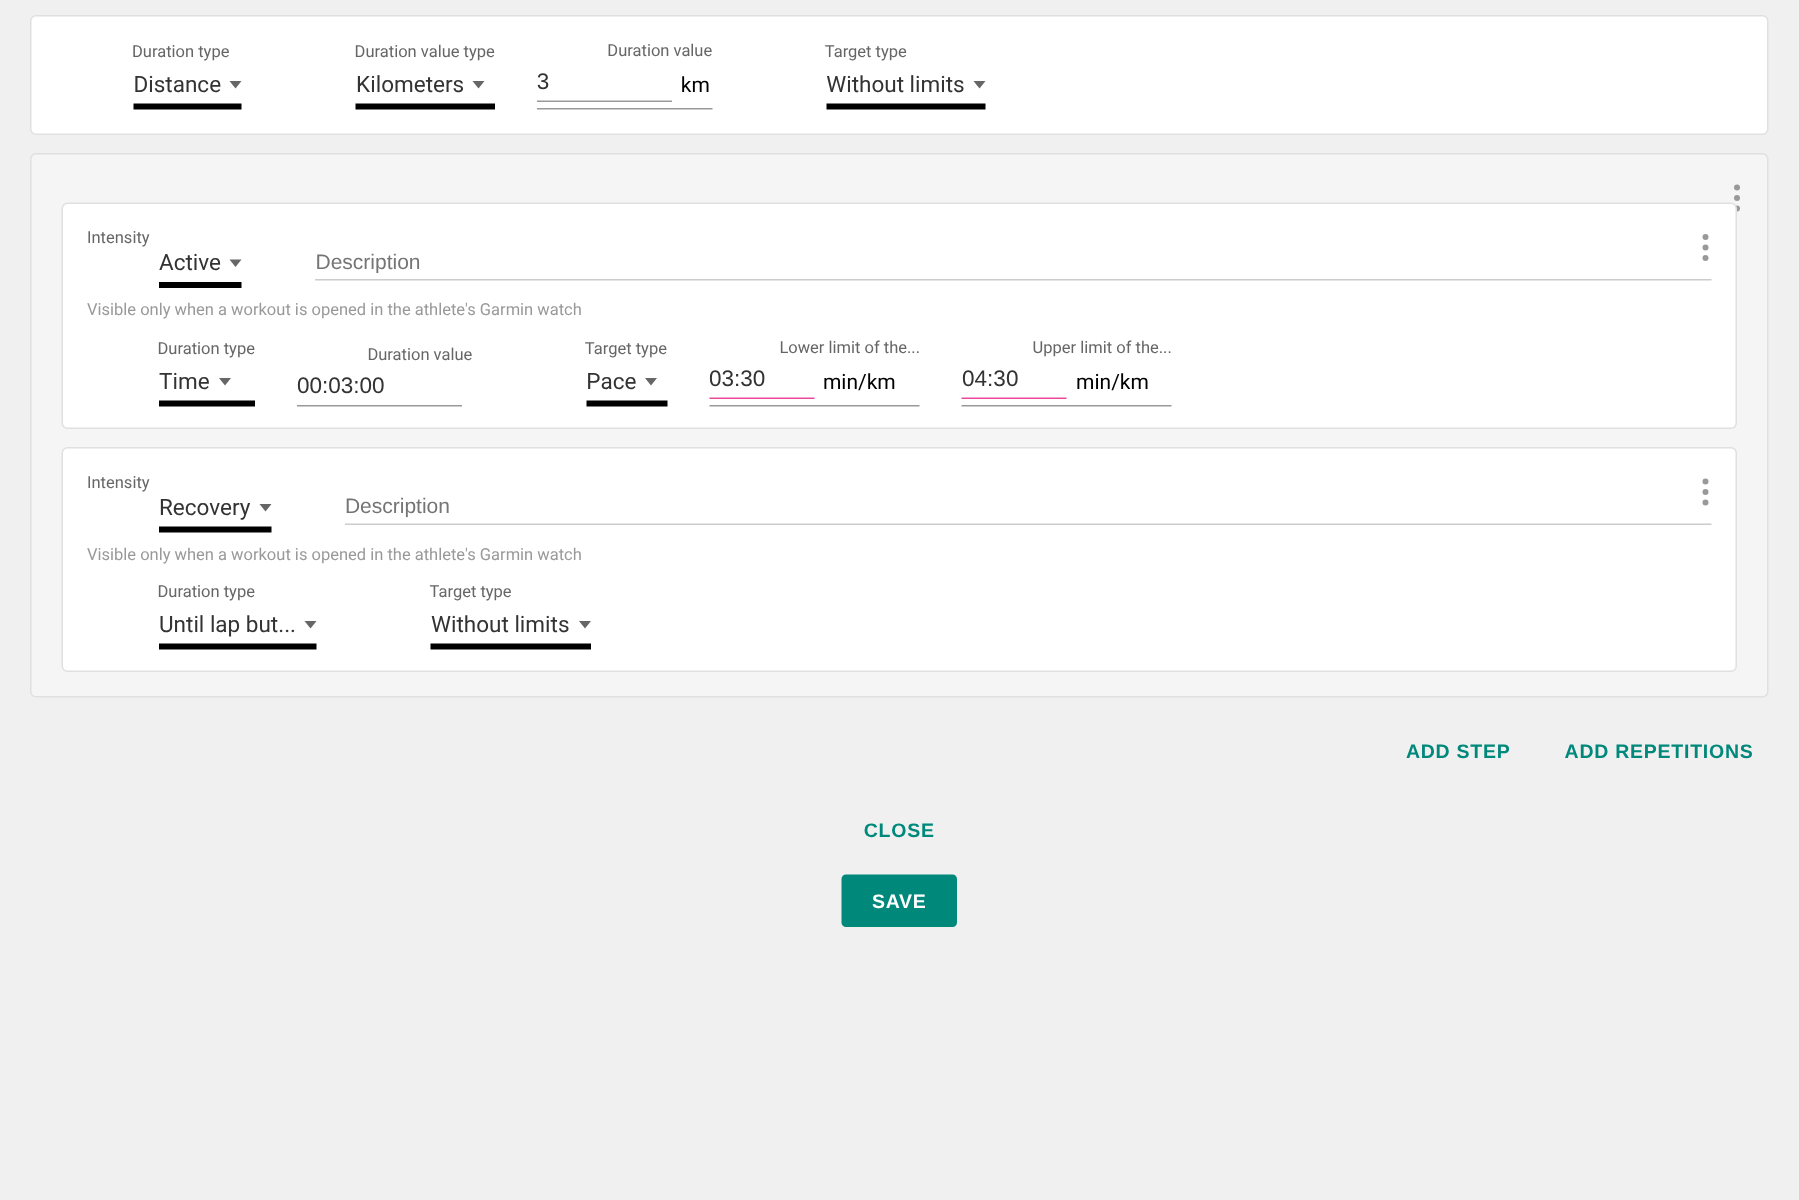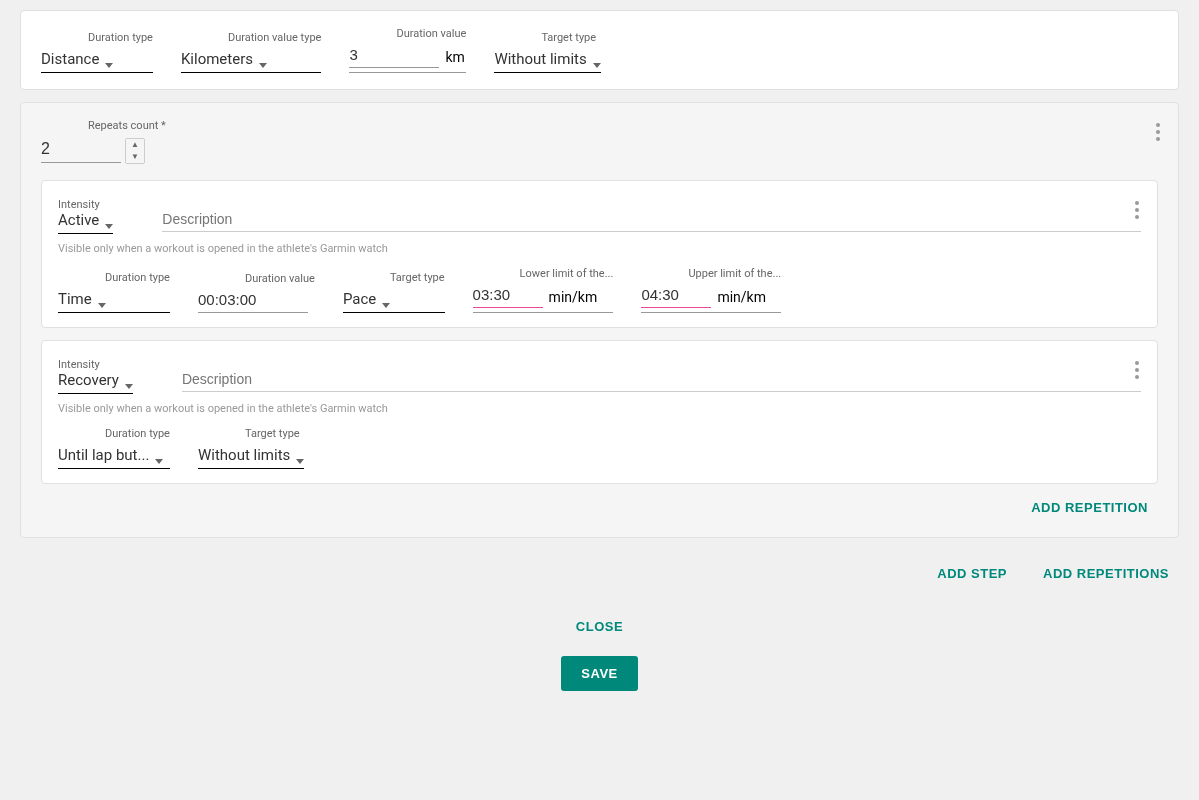--- a/index.html
+++ b/index.html
@@ -63,26 +63,27 @@
       border-bottom: 1px solid #999;
       padding-bottom: 4px;
       display: flex;
       align-items: center;
       gap: 6px;
       min-width: 80px;
     }
 
     .select-wrapper {
       display: flex;
-      align-items: flex-end;
+      align-items: center;
       gap: 4px;
-      border-bottom: 1px solid #000000;
+      border-bottom: 4px solid #000000;
       padding-bottom: 4px;
       cursor: pointer;
       user-select: none;
+      margin-left: 48px;
     }
 
     .select-text {
       font-size: 15px;
       color: #333;
     }
 
     .chevron-down {
       width: 0;
       height: 0;
@@ -322,30 +323,20 @@
       </div>
     </div>
   </div>
 
   <div class="repeats-card">
     <div class="three-dots repeats-three-dots">
       <span></span>
       <span></span>
       <span></span>
     </div>
-    <div class="field-group">
-      <span class="field-label">Repeats count *</span>
-      <div class="repeats-count-wrapper">
-        <input class="repeats-input" type="text" value="2" style="">
-        <div class="stepper">
-          <button class="stepper-btn">▲</button>
-          <button class="stepper-btn">▼</button>
-        </div>
-      </div>
-    </div>
 
     <div style="margin-top: 16px;">
       <div class="intensity-card">
         <div class="three-dots">
           <span></span>
           <span></span>
           <span></span>
         </div>
         <span class="section-label">Intensity</span>
         <div class="intensity-header">
@@ -428,23 +419,20 @@
             <span class="field-label">Target type</span>
             <div class="select-wrapper">
               <span class="select-text">Without limits</span>
               <span class="chevron-down"></span>
             </div>
           </div>
         </div>
       </div>
     </div>
 
-    <div class="action-bar-inner">
-      <button class="btn-text">ADD REPETITION</button>
-    </div>
 
   </div>
 
   <div style="display: flex; justify-content: flex-end; gap: 16px; padding: 10px 0 0 0;">
     <button class="btn-text">ADD STEP</button>
     <button class="btn-text">ADD REPETITIONS</button>
   </div>
 
   <div style="display: flex; justify-content: flex-end; align-items: center; gap: 12px; padding: 10px 0 0 0; flex-direction: column;">
     <button class="btn-close">CLOSE</button>

